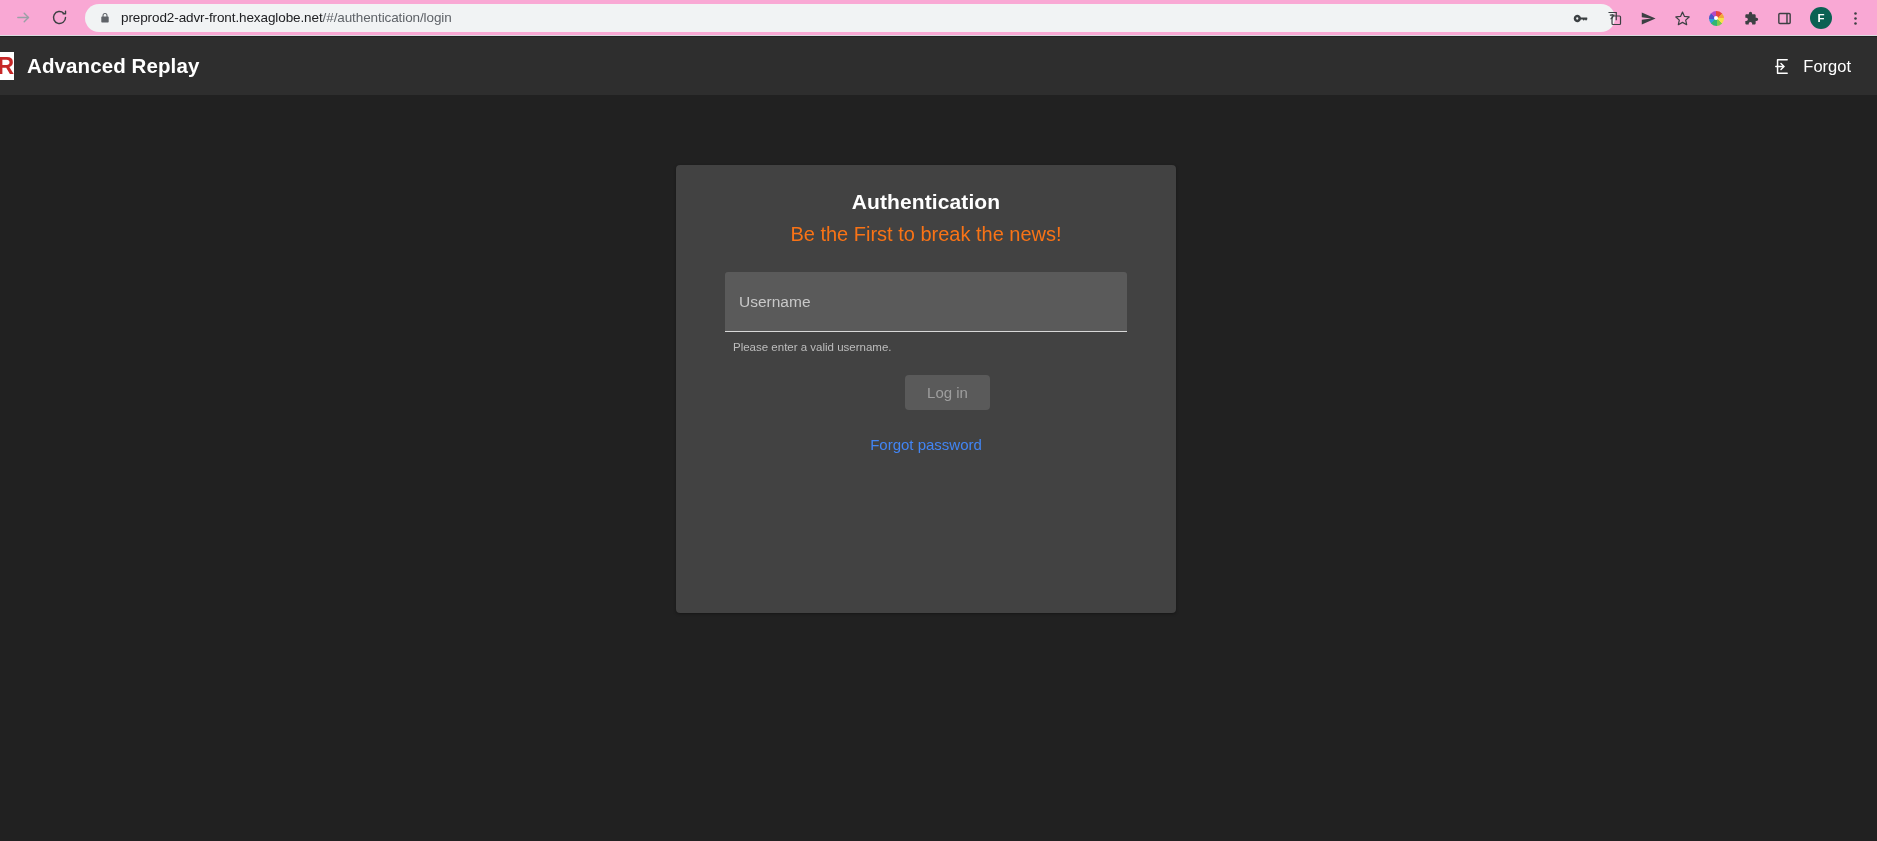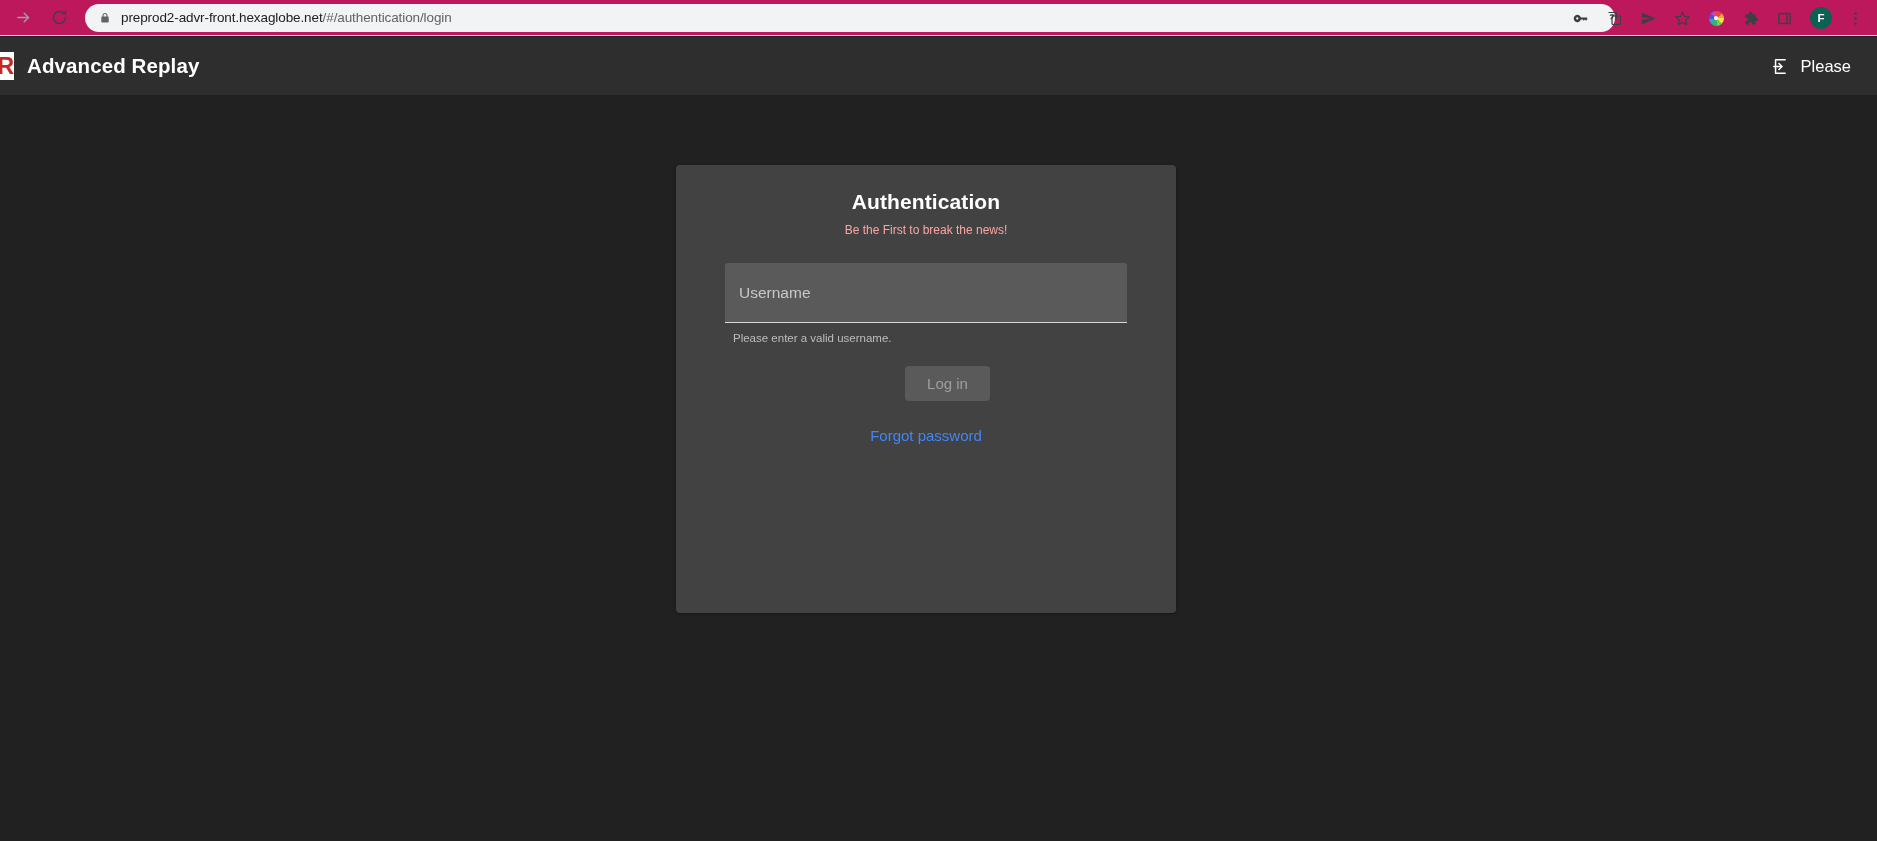--- a/index.html
+++ b/index.html
@@ -12,21 +12,21 @@
     font-family: "Liberation Sans", sans-serif;
     background: #212121;
   }
 
   
   .browser-bar {
     position: absolute;
     top: 0; left: 0;
     width: 1877px;
     height: 36px;
-    background: #be185d;
+    background: #f9a8d4;
     display: flex;
     align-items: center;
     border-bottom: 1px solid #dadce0;
   }
 
   .nav-btn {
     width: 28px; height: 28px;
     margin-left: 8px;
     display: flex;
     align-items: center;
@@ -178,22 +178,22 @@
     text-align: center;
     color: #ffffff;
     font-size: 21px;
     font-weight: bold;
     padding-top: 25px;
     letter-spacing: 0.1px;
   }
 
   .auth-subtitle {
     text-align: center;
-    color: #fca5a5;
-    font-size: 12px;
+    color: #f97316;
+    font-size: 20px;
     margin-top: 9px;
   }
 
   .field-group { margin-top: 26px; padding: 0 49px; }
   .field-group.second { margin-top: 13px; }
 
   .field-box {
     height: 60px;
     background: #5a5a5a;
     border-bottom: 1.5px solid #d8d8d8;
@@ -345,21 +345,21 @@
   </div>
 
   <div class="app-title">Advanced Replay</div>
 
   <div class="login-area">
     <svg width="21" height="21" viewBox="0 0 24 24" fill="none" stroke="#ffffff" stroke-width="1.7" stroke-linecap="round" stroke-linejoin="round">
       <path d="M18.5 4.2h-11v15.6h11"></path>
       <line x1="5.5" y1="12" x2="14.5" y2="12"></line>
       <polyline points="11.4 8.6 14.8 12 11.4 15.4"></polyline>
     </svg>
-    <span class="login-label">Please</span>
+    <span class="login-label">Forgot</span>
   </div>
 
 </div>
 
 <div class="page-body">
 
   <div class="auth-card">
 
     <div class="auth-title">Authentication</div>
     <div class="auth-subtitle">Be the First to break the news!</div>

